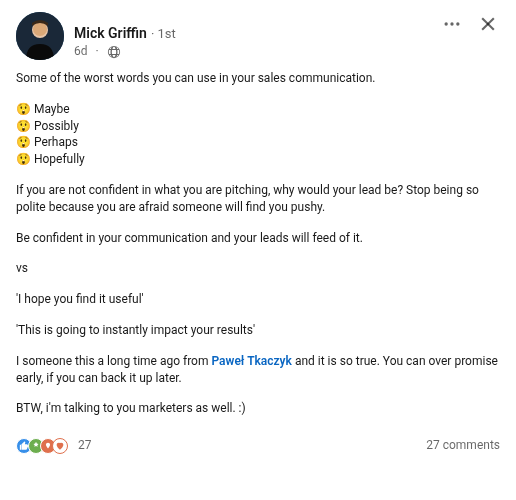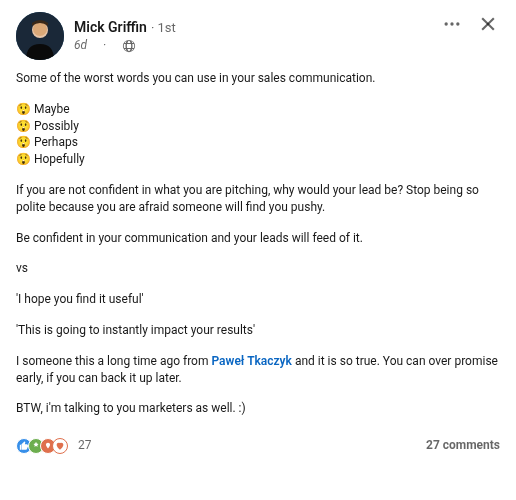--- a/index.html
+++ b/index.html
@@ -11,21 +11,21 @@
       overflow: hidden;
       color: rgba(0,0,0,0.9);
       font-size: 14px;
       line-height: 1.4;
     }
     .post {
       padding: 12px 16px;
     }
     .header {
       display: flex;
-      align-items: center;
+      align-items: flex-end;
       position: relative;
       margin-bottom: 10px;
     }
     .avatar {
       width: 48px;
       height: 48px;
       border-radius: 50%;
       background: #0a3d62;
       flex-shrink: 0;
       margin-right: 10px;
@@ -57,22 +57,21 @@
       color: rgba(0,0,0,0.6);
       white-space: nowrap;
       overflow: hidden;
       text-overflow: ellipsis;
     }
     .meta-line {
       font-size: 12px;
       color: rgba(0,0,0,0.6);
       display: flex;
       align-items: center;
-      gap: 16px;
-      font-style: italic;
+      gap: 8px;
     }
     .globe-icon {
       width: 14px;
       height: 14px;
     }
     .top-actions {
       position: absolute;
       right: 0;
       top: 0;
       display: flex;
@@ -134,21 +133,20 @@
     .r-love { background: #fff; border: 1px solid #df704d;}
     .react-count {
       font-size: 12px;
       color: rgba(0,0,0,0.6);
       margin-left: 6px;
     }
     .comments-count {
       font-size: 12px;
       color: rgba(0,0,0,0.6);
       cursor: pointer;
-      font-weight: bold;
     }
     .emoji-face {
       color: #f5a623;
     }
   </style>
 </head>
 <body>
 
 <div class="post">
   <div class="header">

